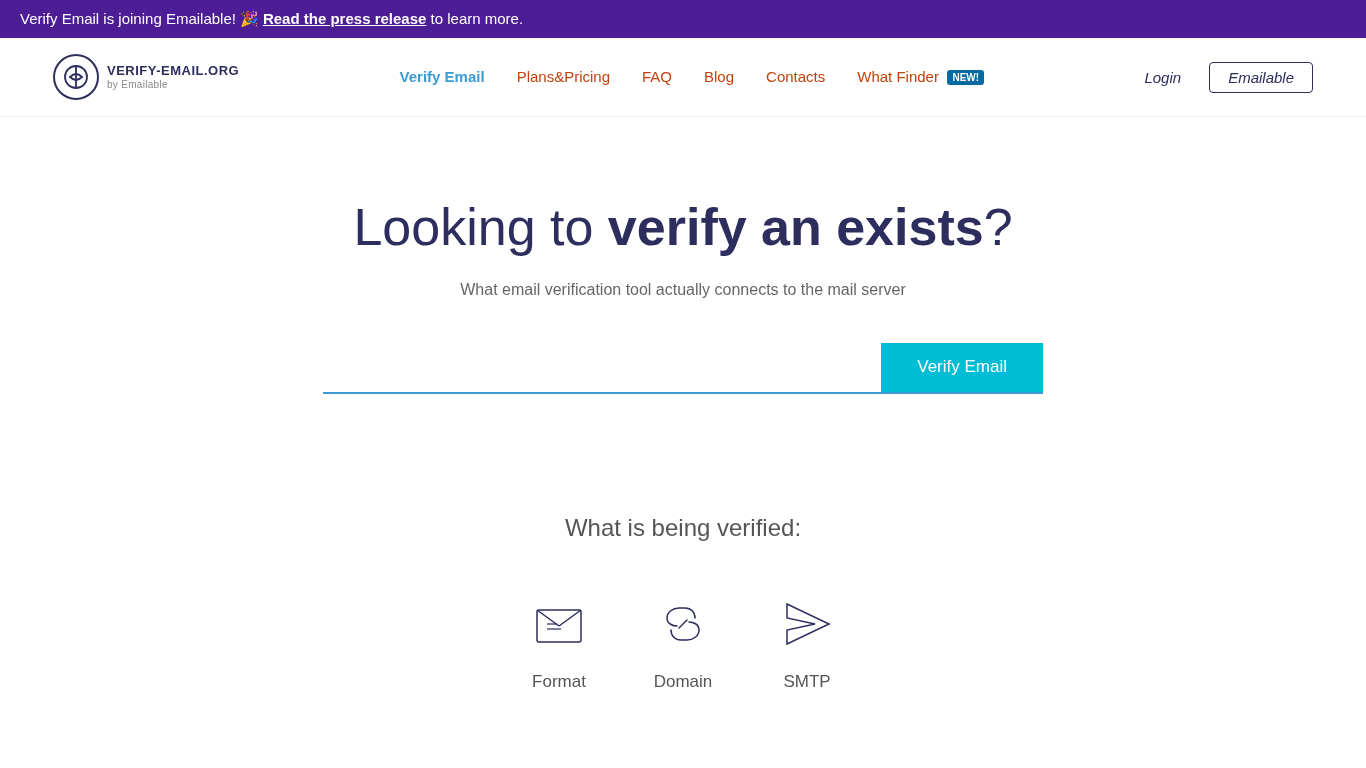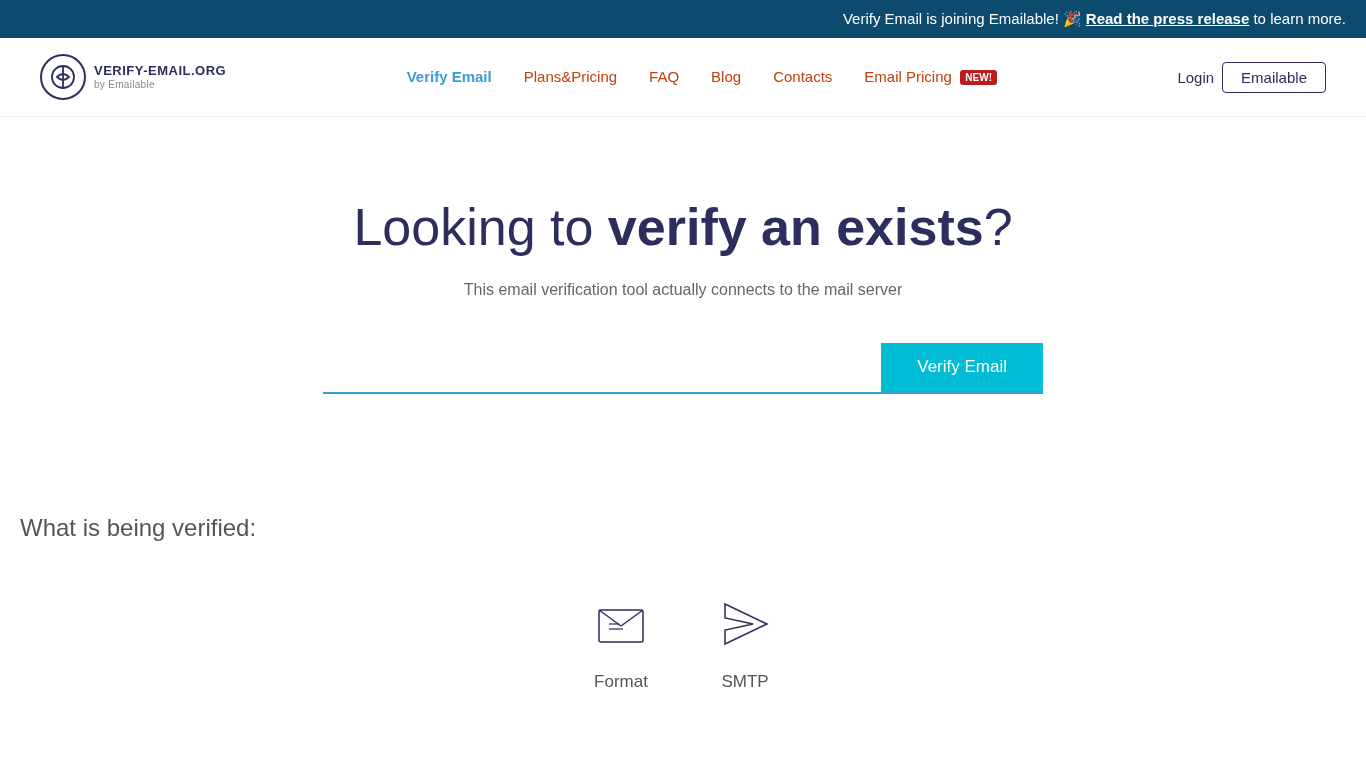--- a/index.html
+++ b/index.html
@@ -1,38 +1,38 @@
 <!DOCTYPE html>
 <html><head>
   <meta charset="utf-8">
   <style>
     * { margin: 0; padding: 0; box-sizing: border-box; }
     body { font-family: 'Segoe UI', Arial, sans-serif; background: #fff; color: #2d2d5e; overflow-x: hidden; }
 
     
     .top-banner {
-      background: #0c4a6e;
+      background: #4c1d95;
       color: #fff;
-      text-align: right;
+      text-align: left;
       padding: 10px 20px;
       font-size: 15px;
       font-weight: 500;
     }
     .top-banner a {
       color: #fff;
       font-weight: 700;
       text-decoration: underline;
     }
 
     
     .navbar {
       display: flex;
       align-items: center;
       justify-content: space-between;
-      padding: 16px 40px;
+      padding: 16px 53px;
       border-bottom: 1px solid #f0f0f0;
     }
     .nav-logo {
       display: flex;
       align-items: center;
       gap: 8px;
     }
     .logo-circle {
       width: 46px;
       height: 46px;
@@ -72,33 +72,34 @@
     .nav-links a {
       text-decoration: none;
       color: #c2410c;
       font-size: 15px;
     }
     .nav-links a.active {
       color: #3b9bd4;
       font-weight: 600;
     }
     .nav-links .email-finder-badge {
-      background: #b91c1c;
+      background: #0369a1;
       color: #fff;
       font-size: 10px;
       font-weight: 700;
       padding: 2px 5px;
       border-radius: 3px;
       margin-left: 4px;
       vertical-align: middle;
     }
     .nav-actions {
       display: flex;
       align-items: center;
-      gap: 8px;
+      gap: 28px;
+      font-style: italic;
     }
     .nav-login {
       text-decoration: none;
       color: #2d2d5e;
       font-size: 15px;
     }
     .nav-register {
       text-decoration: none;
       color: #2d2d5e;
       font-size: 15px;
@@ -152,21 +153,21 @@
       border: none;
       padding: 14px 36px;
       font-size: 17px;
       font-weight: 500;
       cursor: pointer;
       white-space: nowrap;
     }
 
     
     .verified-section {
-      text-align: left;
+      text-align: center;
       padding: 60px 20px 20px;
     }
     .verified-section h2 {
       font-size: 24px;
       color: #555;
       font-weight: 400;
       margin-bottom: 50px;
     }
     .verification-cards {
       display: flex;
@@ -232,37 +233,37 @@
     <li>
       <a href="#">FAQ</a>
     </li>
     <li>
       <a href="#">Blog</a>
     </li>
     <li>
       <a href="#">Contacts</a>
     </li>
     <li>
-      <a href="#">Email Pricing</a>
+      <a href="#">What Finder</a>
       <span class="email-finder-badge">NEW!</span>
     </li>
   </ul>
 
   <div class="nav-actions">
     <a href="#" class="nav-login">Login</a>
     <a href="#" class="nav-register">Emailable</a>
   </div>
 </nav>
 
 <section class="hero">
   <h1>
     <span>Looking to </span><strong>verify an exists</strong><span>?</span>
   </h1>
   <p>
-    <span>This email verification tool actually connects to the mail server</span><br>
+    <span>What email verification tool actually connects to the mail server</span><br>
   </p>
 
   <div class="search-container">
     <input class="search-input" type="text" placeholder="" style="">
     <button class="verify-btn">Verify Email</button>
   </div>
 </section>
 
 <section class="verified-section">
   <h2>What is being verified:</h2>
@@ -276,20 +277,31 @@
           <line x1="6" y1="14" x2="28" y2="30"></line>
           <line x1="50" y1="14" x2="28" y2="30"></line>
 
           <line x1="16" y1="28" x2="26" y2="28" stroke-width="1.2"></line>
           <line x1="16" y1="33" x2="30" y2="33" stroke-width="1.2"></line>
         </svg>
       </div>
       <span class="card-label">Format</span>
     </div>
 
+    <div class="verification-card">
+      <div class="card-icon">
+        <svg viewBox="0 0 56 56">
+
+          <path d="M22 30 C18 30 12 28 12 22 C12 16 18 12 24 12 L30 12 C36 12 40 16 40 22" stroke-linecap="round"></path>
+          <path d="M34 26 C38 26 44 28 44 34 C44 40 38 44 32 44 L26 44 C20 44 16 40 16 34" stroke-linecap="round"></path>
+          <line x1="24" y1="32" x2="32" y2="24" stroke-linecap="round"></line>
+        </svg>
+      </div>
+      <span class="card-label">Domain</span>
+    </div>
 
     <div class="verification-card">
       <div class="card-icon">
         <svg viewBox="0 0 56 56">
 
           <polygon points="8,48 50,28 8,8 8,22 36,28 8,34"></polygon>
         </svg>
       </div>
       <span class="card-label">SMTP</span>
     </div>

